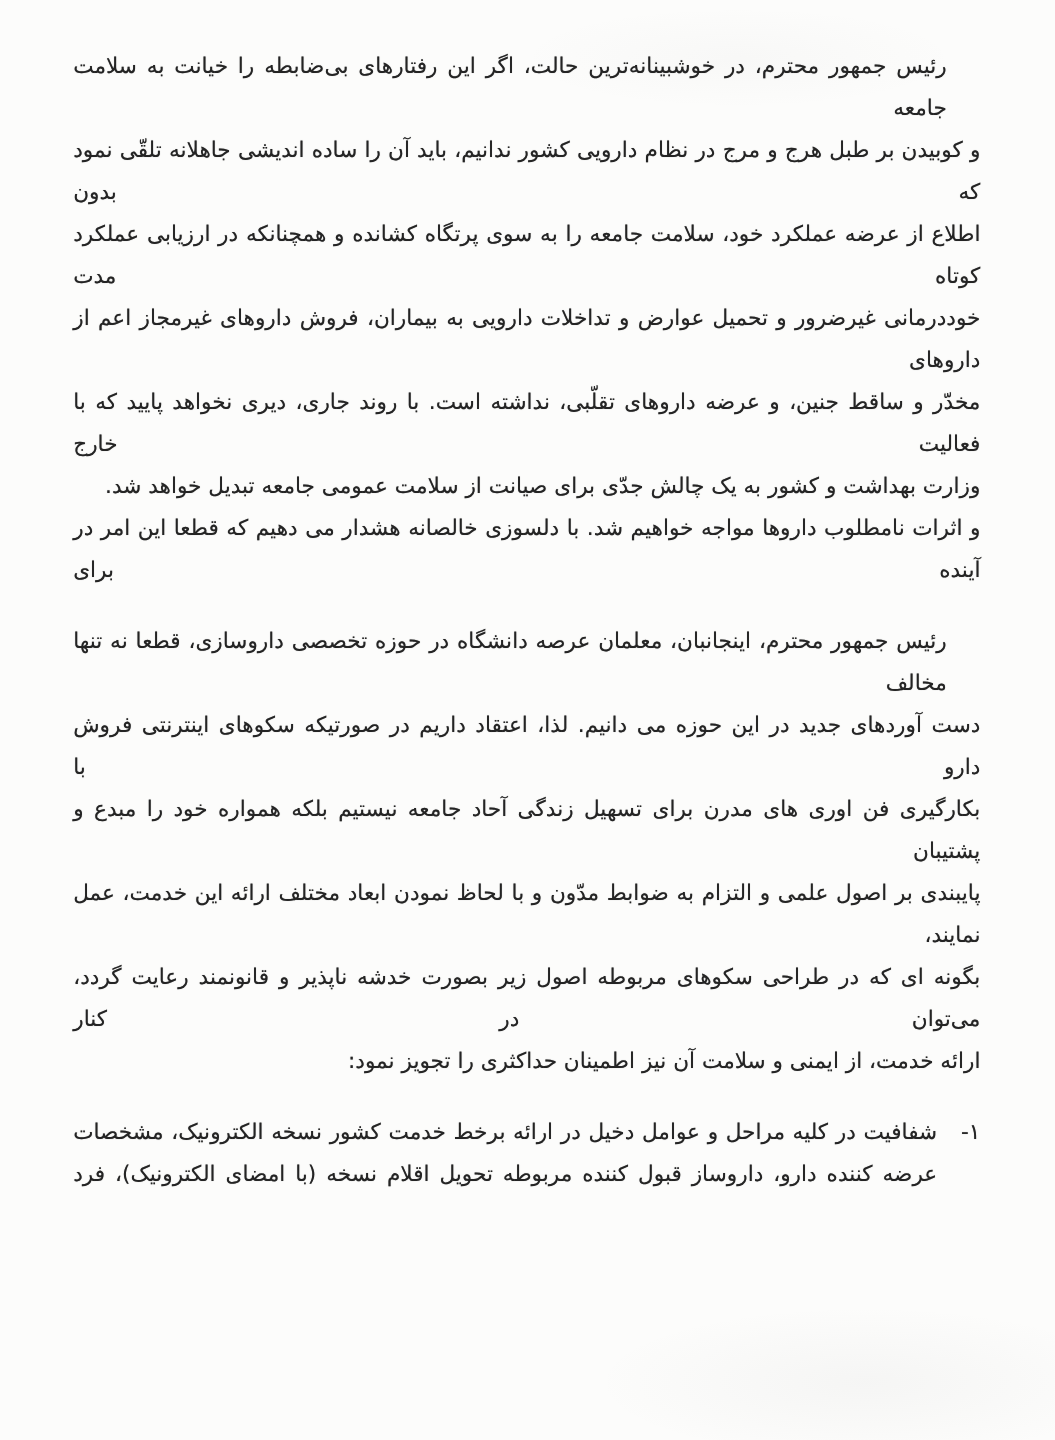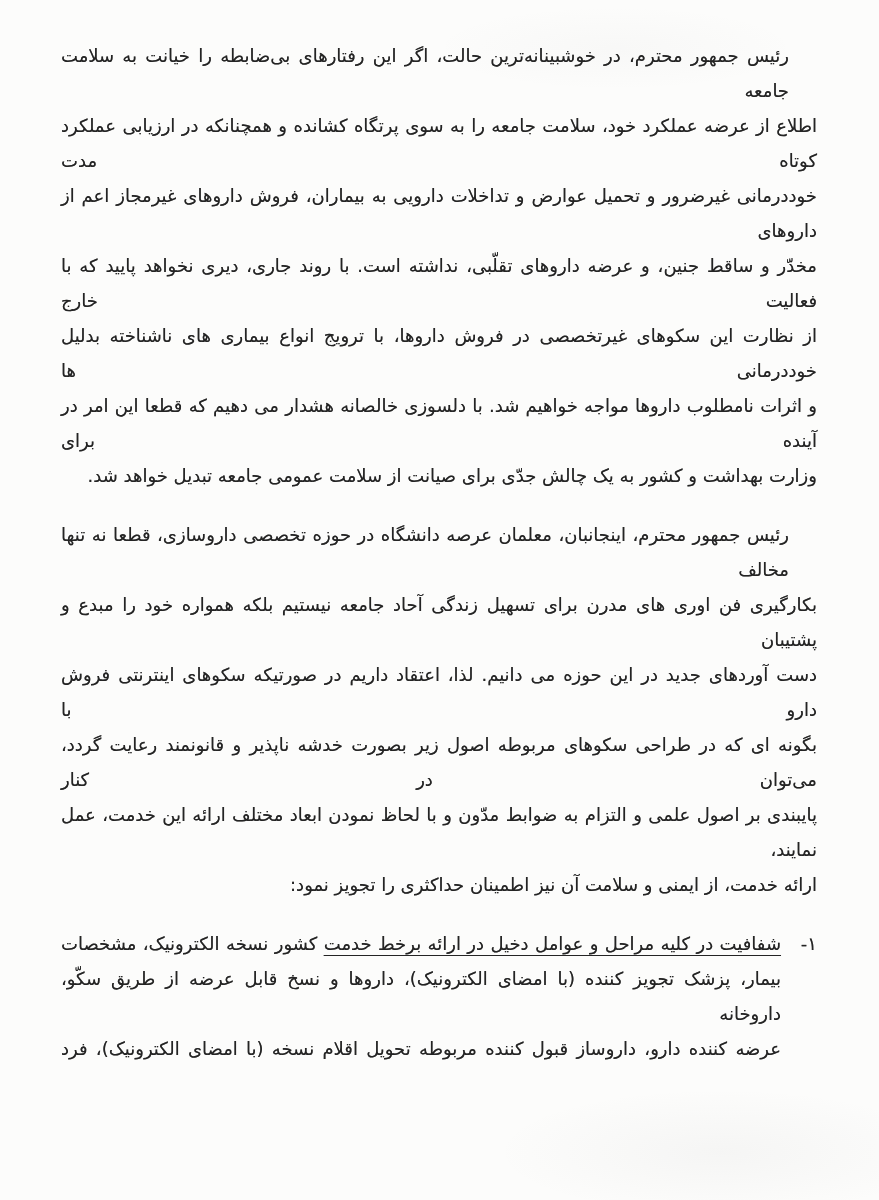--- a/index.html
+++ b/index.html
@@ -42,47 +42,45 @@
     width: 34px;
   }
   .line {
     text-align: justify;
     text-align-last: justify;
     white-space: normal;
   }
   .line.endline { text-align-last: right; }
   .line.first-indent { padding-right: 28px; }
   .seg-underline {
-    text-decoration: underline;
     text-decoration-thickness: 1.3px;
     text-underline-offset: 5px;
   }
 </style>
 </head>
 <body>
 
 <div class="page">
   <div class="doc">
       <div class="block paragraph">
         <div class="line first-indent"><span class="seg-plain">رئیس جمهور محترم، در خوشبینانه‌ترین حالت، اگر این رفتارهای بی‌ضابطه را خیانت به سلامت جامعه</span></div>
+        <div class="line"><span class="seg-plain">و کوبیدن بر طبل هرج و مرج در نظام دارویی کشور ندانیم، باید آن را ساده اندیشی جاهلانه تلقّی نمود که بدون</span></div>
         <div class="line"><span class="seg-plain">اطلاع از عرضه عملکرد خود، سلامت جامعه را به سوی پرتگاه کشانده و همچنانکه در ارزیابی عملکرد کوتاه مدت</span></div>
         <div class="line"><span class="seg-plain">خوددرمانی غیرضرور و تحمیل عوارض و تداخلات دارویی به بیماران، فروش داروهای غیرمجاز اعم از داروهای</span></div>
         <div class="line"><span class="seg-plain">مخدّر و ساقط جنین، و عرضه داروهای تقلّبی، نداشته است. با روند جاری، دیری نخواهد پایید که با فعالیت خارج</span></div>
-        <div class="line"><span class="seg-plain">از نظارت این سکوهای غیرتخصصی در فروش داروها، با ترویج انواع بیماری های ناشناخته بدلیل خوددرمانی ها</span></div>
+        <div class="line endline"><span class="seg-plain">وزارت بهداشت و کشور به یک چالش جدّی برای صیانت از سلامت عمومی جامعه تبدیل خواهد شد.</span></div>
         <div class="line"><span class="seg-plain">و اثرات نامطلوب داروها مواجه خواهیم شد. با دلسوزی خالصانه هشدار می دهیم که قطعا این امر در آینده برای</span></div>
-        <div class="line endline"><span class="seg-plain">وزارت بهداشت و کشور به یک چالش جدّی برای صیانت از سلامت عمومی جامعه تبدیل خواهد شد.</span></div>
       </div>
       <div class="block paragraph">
         <div class="line first-indent"><span class="seg-plain">رئیس جمهور محترم، اینجانبان، معلمان عرصه دانشگاه در حوزه تخصصی داروسازی، قطعا نه تنها مخالف</span></div>
+        <div class="line"><span class="seg-plain">دست آوردهای جدید در این حوزه می دانیم. لذا، اعتقاد داریم در صورتیکه سکوهای اینترنتی فروش دارو با</span></div>
         <div class="line"><span class="seg-plain">بکارگیری فن اوری های مدرن برای تسهیل زندگی آحاد جامعه نیستیم بلکه همواره خود را مبدع و پشتیبان</span></div>
-        <div class="line"><span class="seg-plain">دست آوردهای جدید در این حوزه می دانیم. لذا، اعتقاد داریم در صورتیکه سکوهای اینترنتی فروش دارو با</span></div>
+        <div class="line"><span class="seg-plain">پایبندی بر اصول علمی و التزام به ضوابط مدّون و با لحاظ نمودن ابعاد مختلف ارائه این خدمت، عمل نمایند،</span></div>
         <div class="line"><span class="seg-plain">بگونه ای که در طراحی سکوهای مربوطه اصول زیر بصورت خدشه ناپذیر و قانونمند رعایت گردد، می‌توان در کنار</span></div>
-        <div class="line"><span class="seg-plain">پایبندی بر اصول علمی و التزام به ضوابط مدّون و با لحاظ نمودن ابعاد مختلف ارائه این خدمت، عمل نمایند،</span></div>
         <div class="line endline"><span class="seg-plain">ارائه خدمت، از ایمنی و سلامت آن نیز اطمینان حداکثری را تجویز نمود:</span></div>
       </div>
       <div class="block list-item">
         <span class="num">۱-</span>
         <div class="line"><span class="seg-underline">شفافیت در کلیه مراحل و عوامل دخیل در ارائه برخط خدمت</span><span class="seg-plain"> کشور نسخه الکترونیک، مشخصات</span></div>
-        <div class="line"><span class="seg-plain">بیمار، پزشک تجویز کننده (با امضای الکترونیک)، داروها و نسخ قابل عرضه از طریق سکّو، داروخانه</span></div>
         <div class="line"><span class="seg-plain">عرضه کننده دارو، داروساز قبول کننده مربوطه تحویل اقلام نسخه (با امضای الکترونیک)، فرد</span></div>
       </div>
     </div>
 </div>
 
 </body></html>

